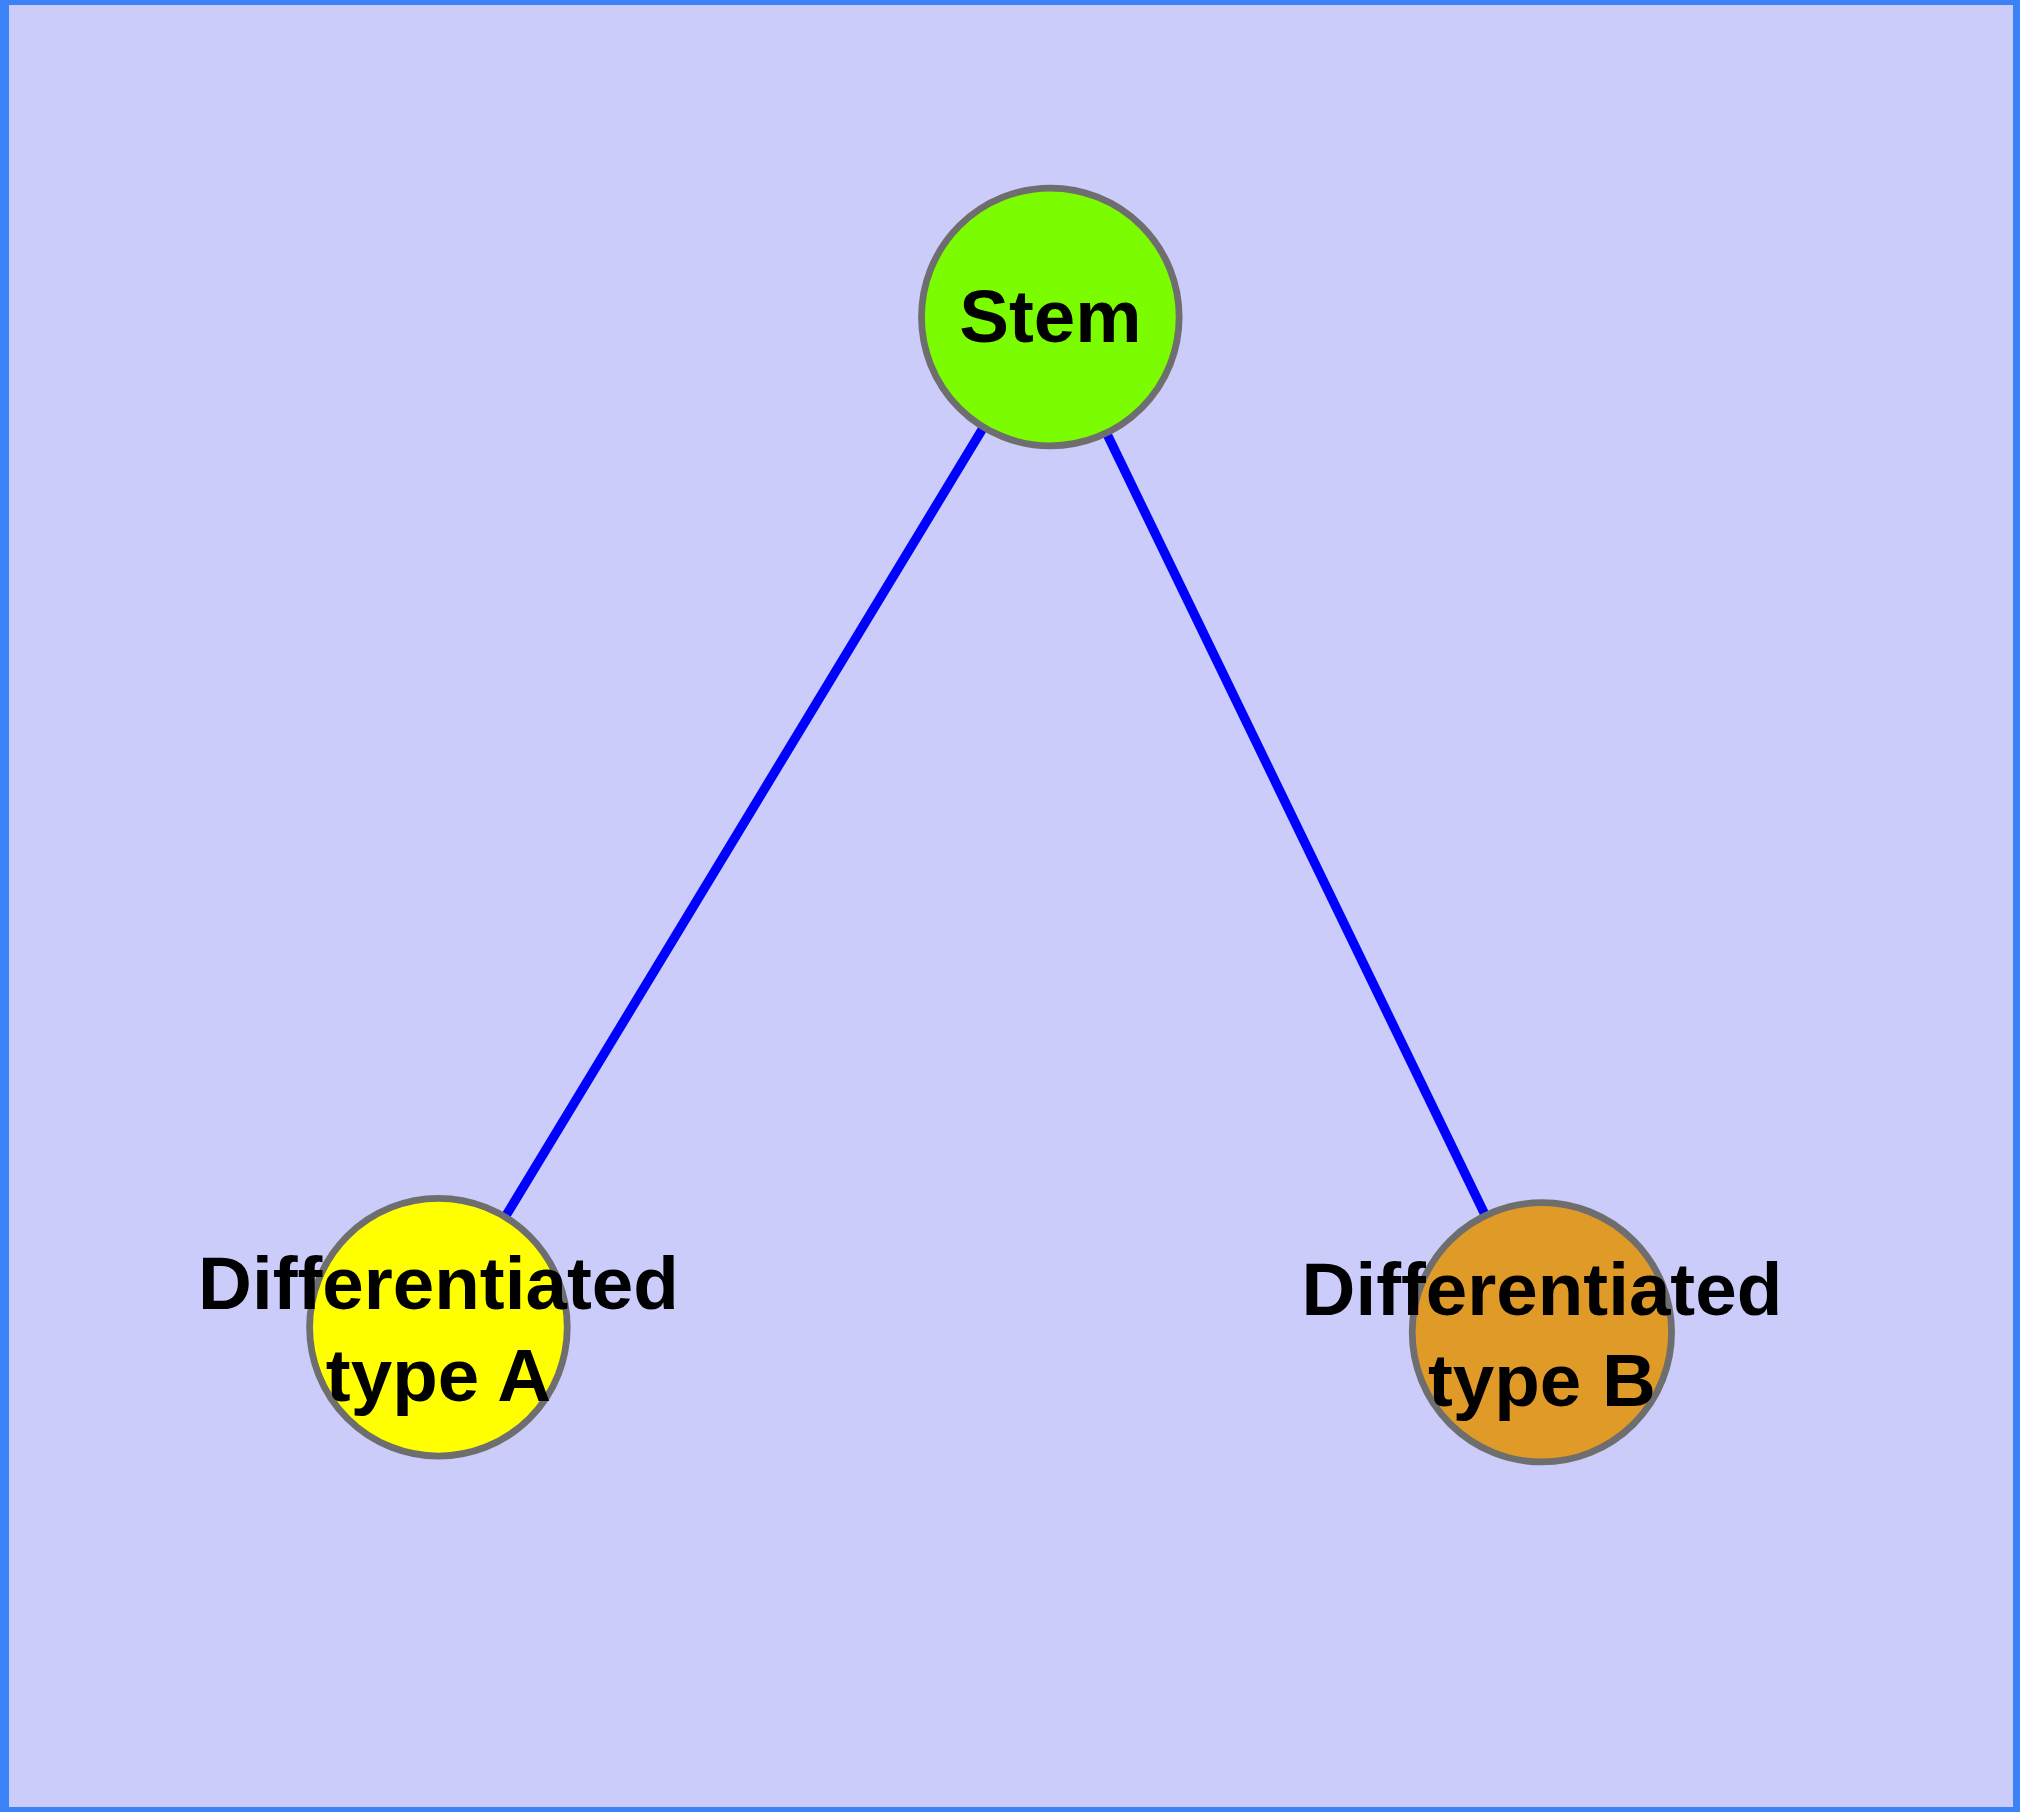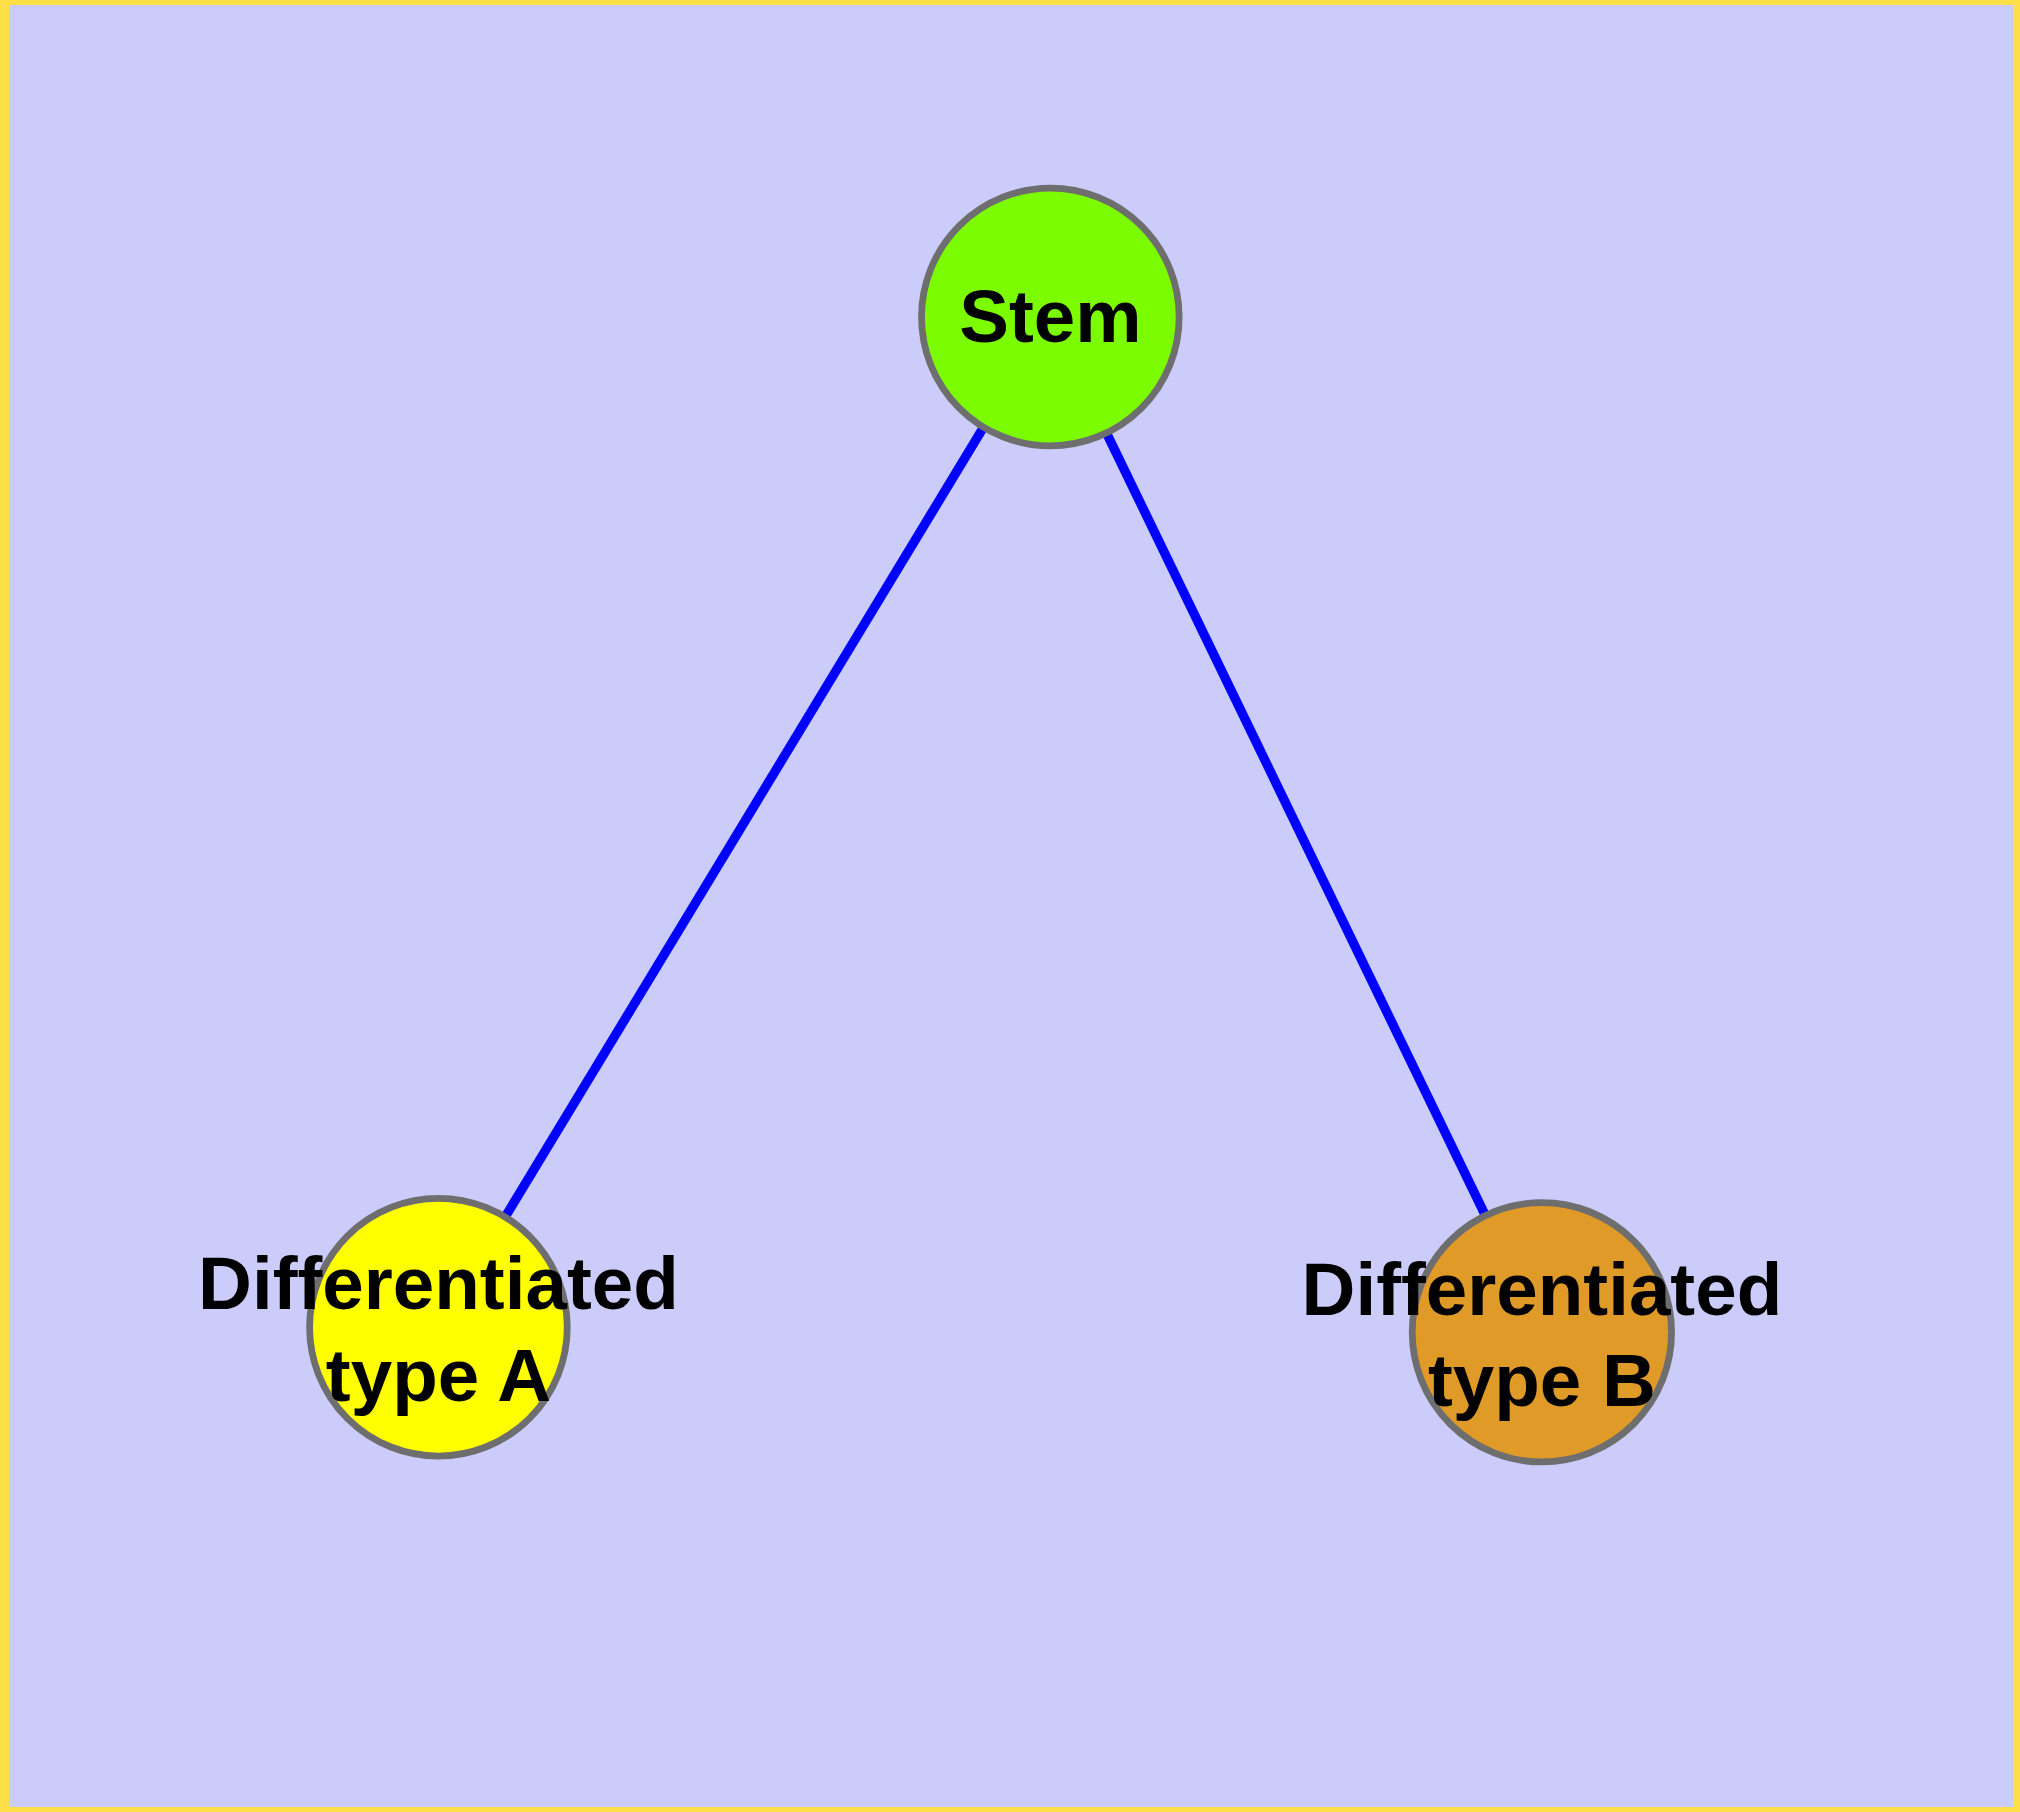--- a/index.html
+++ b/index.html
@@ -5,21 +5,21 @@
 <style>
   html, body {
     margin: 0;
     padding: 0;
     background: #ffffff;
   }
   #canvas {
     position: relative;
     width: 2021px;
     height: 1812px;
-    background: #fde047;
+    background: #3b82f6;
     overflow: hidden;
     font-family: "Liberation Sans", "DejaVu Sans", sans-serif;
   }
   #plot-area {
     position: absolute;
     left: 8.5px;
     top: 5.1px;
     width: 2004px;
     height: 1802px;
     background: #ccccfa;

